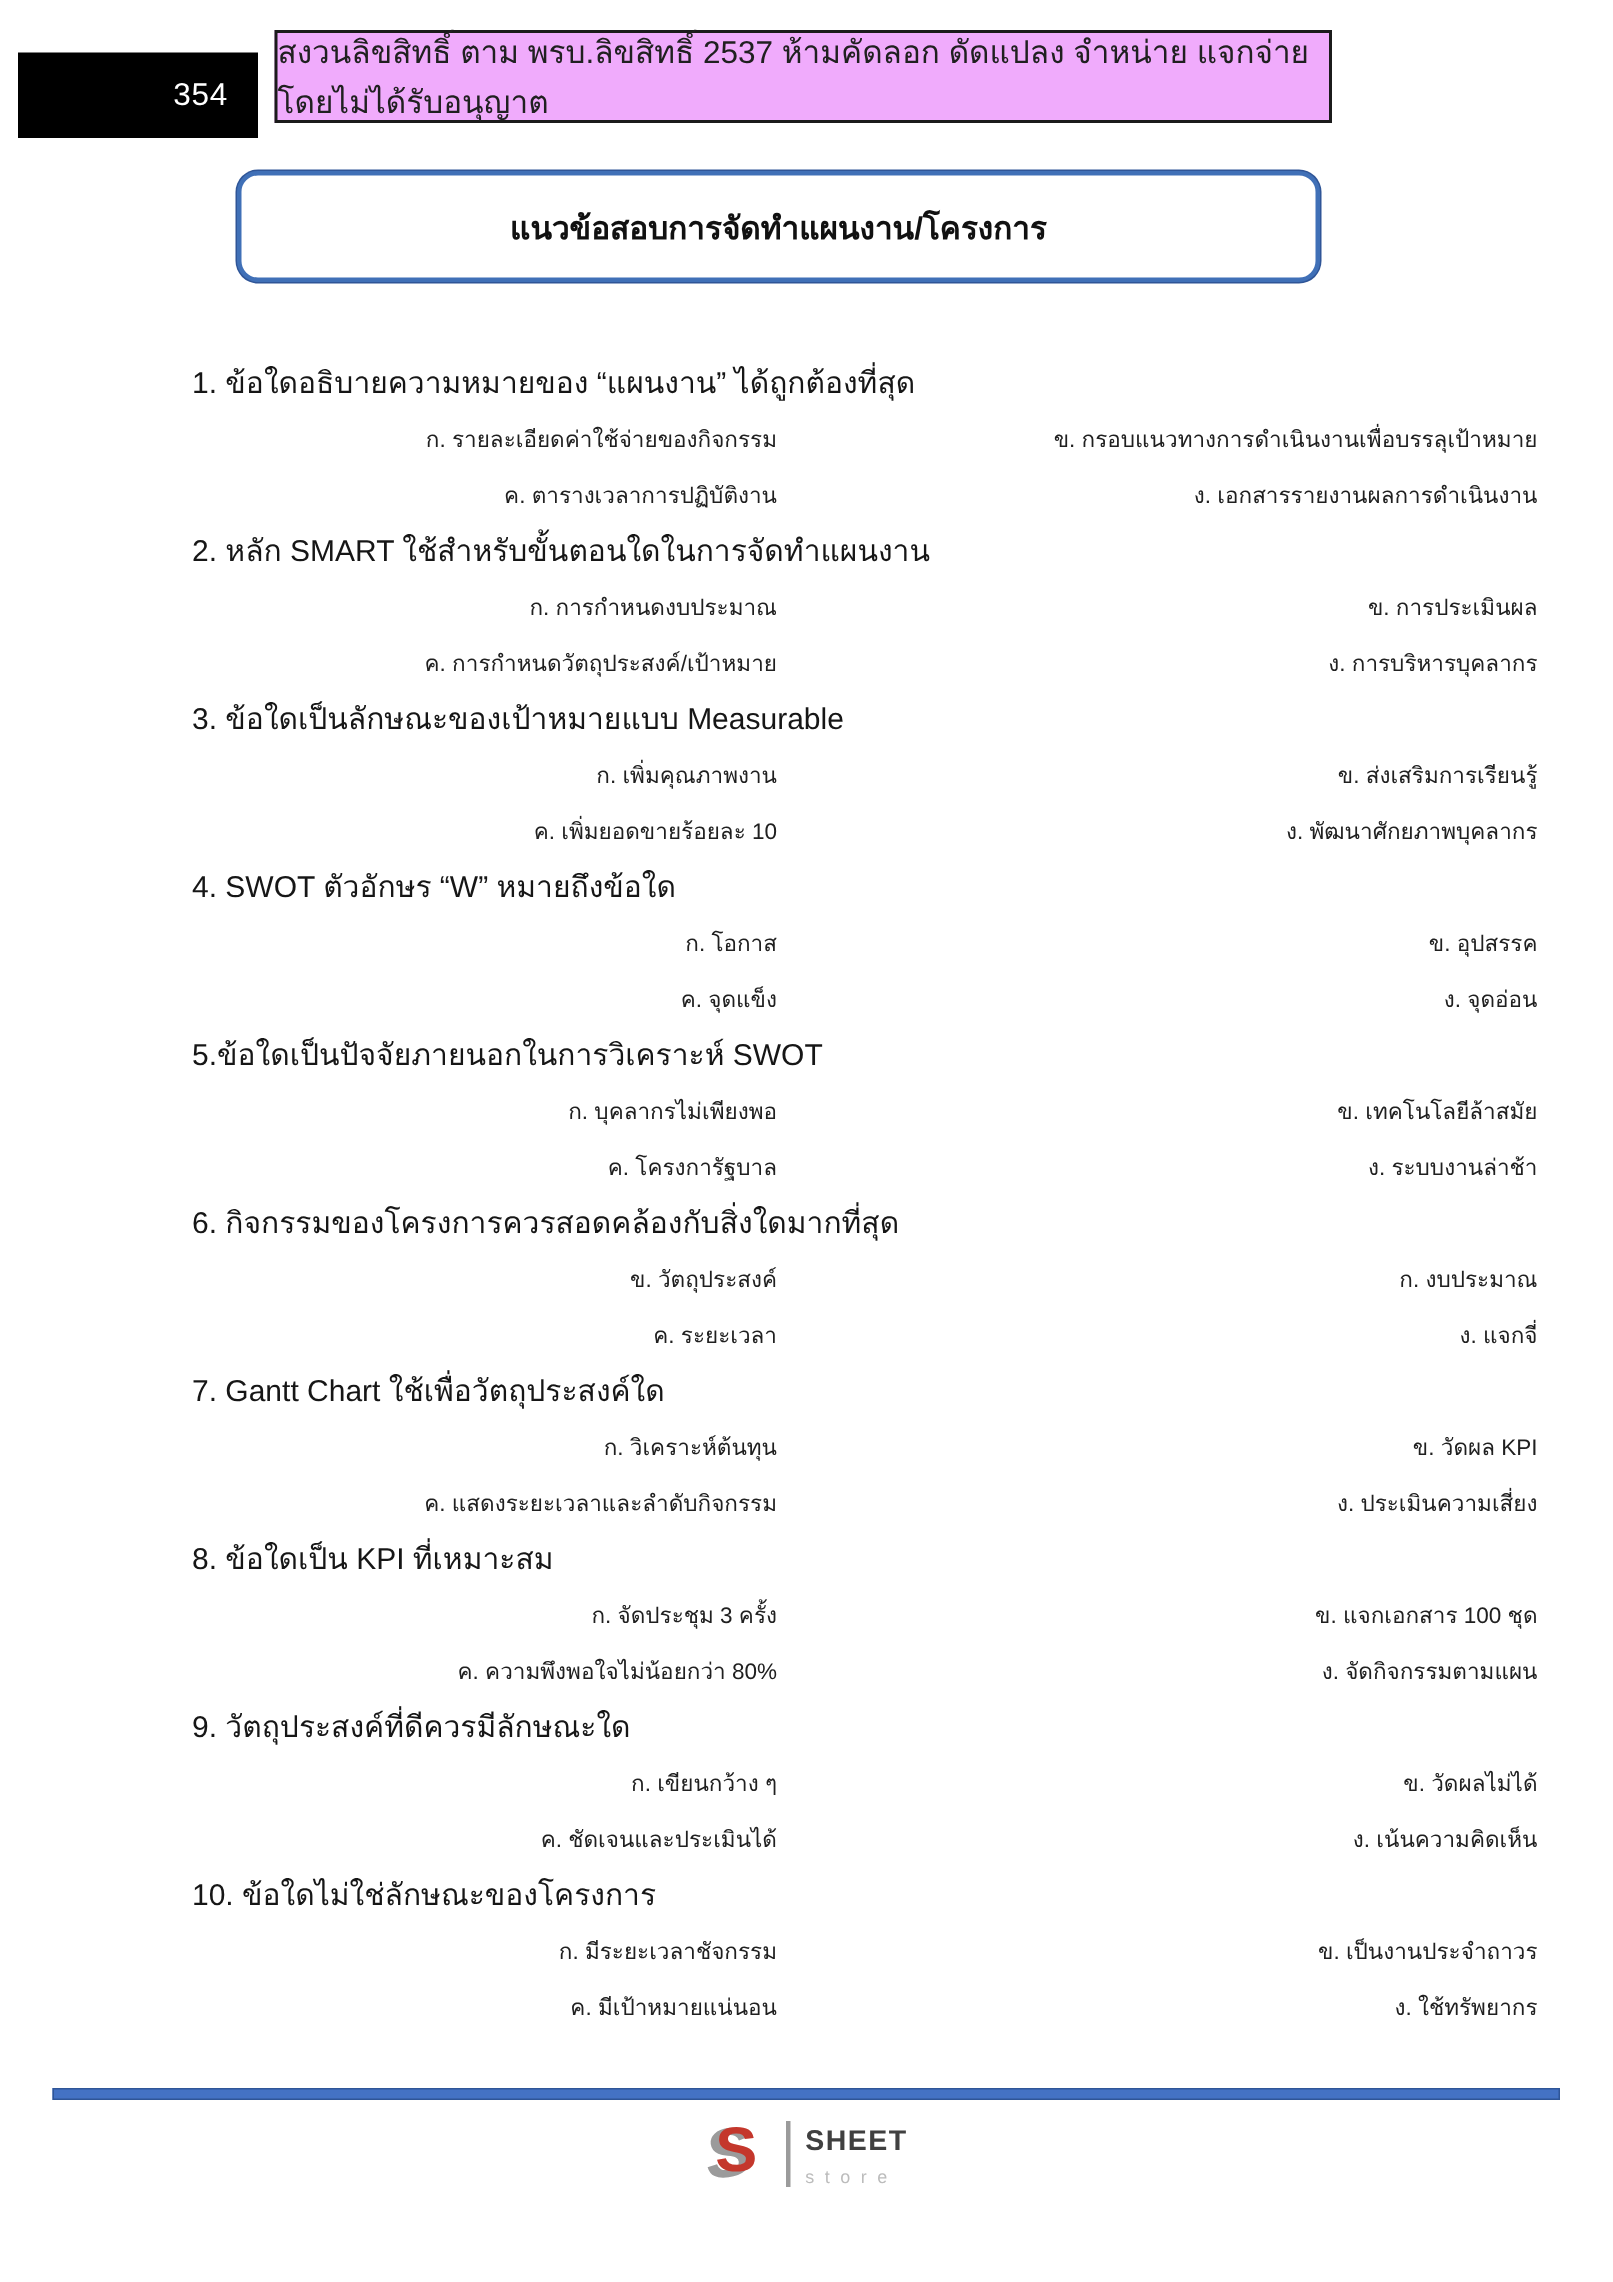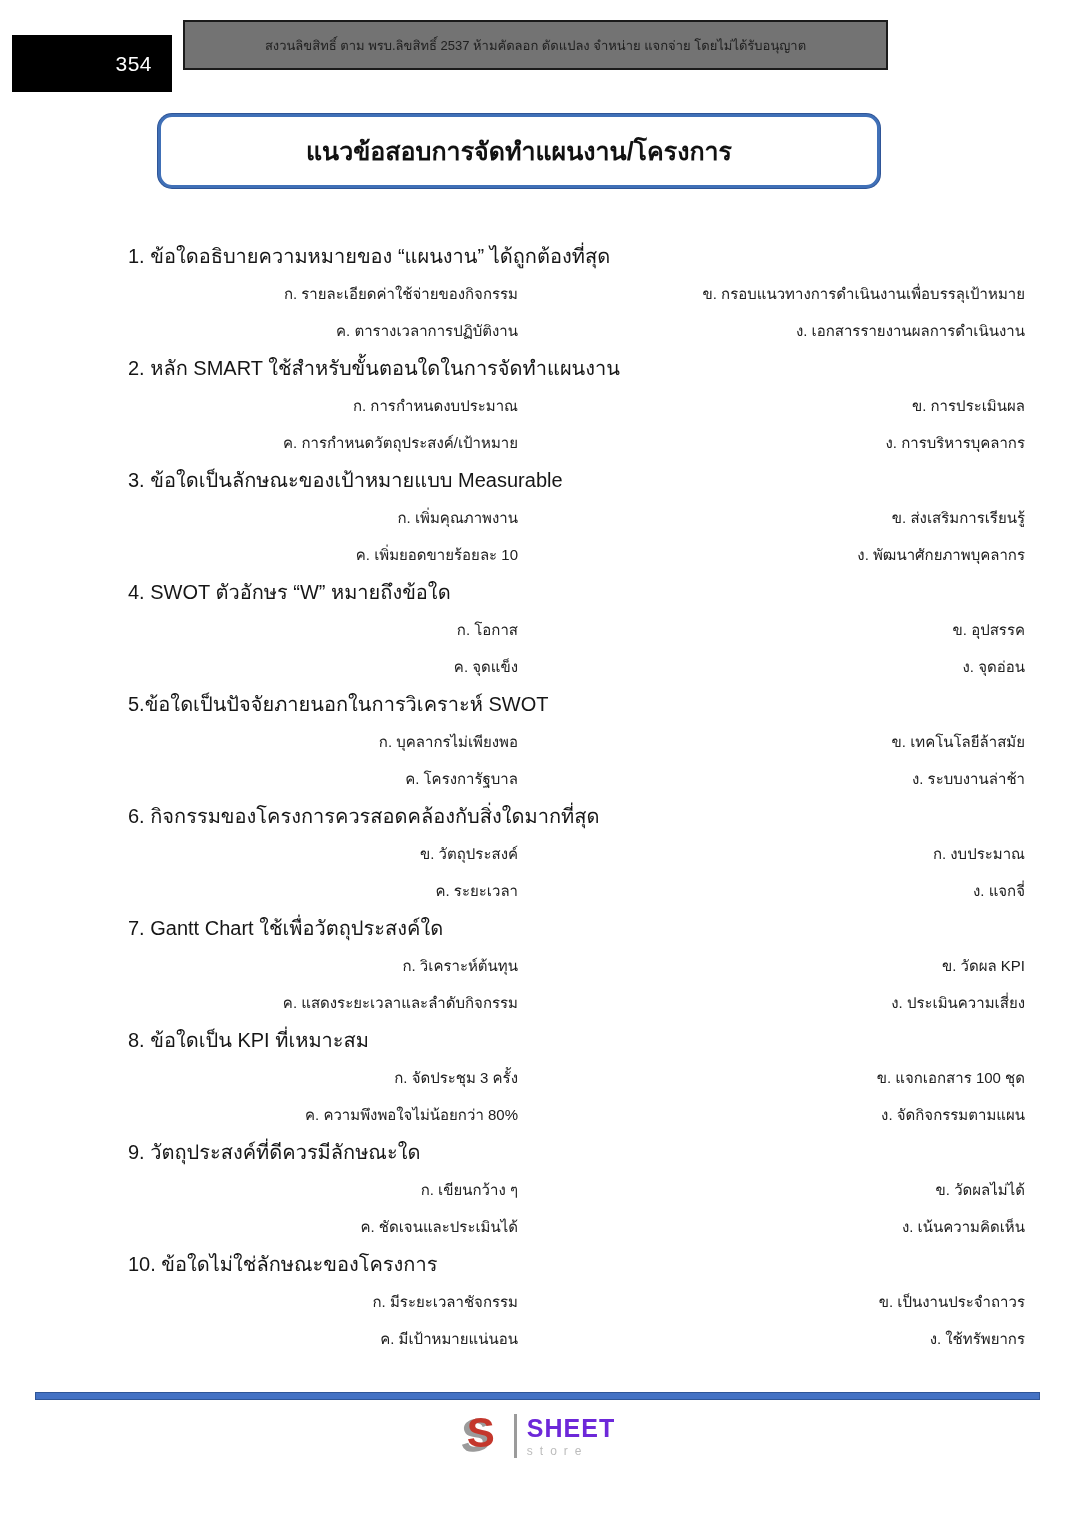--- a/index.html
+++ b/index.html
@@ -8,31 +8,31 @@
     font-family:"Liberation Sans","DejaVu Sans",sans-serif;color:#1c1c1c;
     overflow:hidden;
   }
   
   .page-number-box{
     position:absolute;top:35px;left:12px;width:160px;height:57px;background:#000000;
     color:#ffffff;display:flex;align-items:center;justify-content:flex-end;
     padding-right:20px;box-sizing:border-box;font-size:21px;letter-spacing:.5px;
   }
   .copyright-box{
-    position:absolute;top:20px;left:183px;width:705px;height:50px;
-    border:2px solid #1b1b1b;background:#737373;box-sizing:border-box;
+    position:absolute;top:20px;left:183px;width:705px;height:62px;
+    border:2px solid #1b1b1b;background:#f0abfc;box-sizing:border-box;
     display:flex;align-items:center;justify-content:center;
-    font-size:13px;color:#202020;
+    font-size:21px;color:#202020;
   }
   .title-box{
     position:absolute;top:114px;left:158px;width:722px;height:74px;
     border:3px solid #4070b7;border-radius:14px;box-sizing:border-box;
     box-shadow:0 0 0 1px #2f5597;
     display:flex;align-items:center;justify-content:center;
-    font-size:25px;font-weight:bold;color:#111111;background:#ffffff;
+    font-size:21px;font-weight:bold;color:#111111;background:#ffffff;
   }
   
   .questions{
     position:absolute;top:237px;left:128px;right:50px;
   }
   .question{margin:0;}
   .q-title{
     font-weight:normal;font-size:20px;line-height:38px;height:38px;
     white-space:nowrap;color:#161616;
   }
@@ -60,21 +60,21 @@
   }
   .logo-icon .s-front{
     position:absolute;left:7px;top:0px;font-size:42px;line-height:46px;
     font-weight:bold;color:#c4372c;
   }
   .logo-divider{
     width:3px;height:44px;background:#9b9b9b;flex:0 0 auto;
   }
   .logo-text{display:flex;flex-direction:column;justify-content:center;}
   .brand{
-    font-size:25px;font-weight:bold;color:#6d28d9;letter-spacing:1px;line-height:28px;
+    font-size:19px;font-weight:bold;color:#404040;letter-spacing:1px;line-height:28px;
   }
   .brand-sub{
     font-size:12px;color:#bcbcbc;letter-spacing:7px;line-height:14px;margin-top:2px;
   }
 </style>
 </head>
 <body>
 
 <div class="page-number-box">
   <span>354</span>

